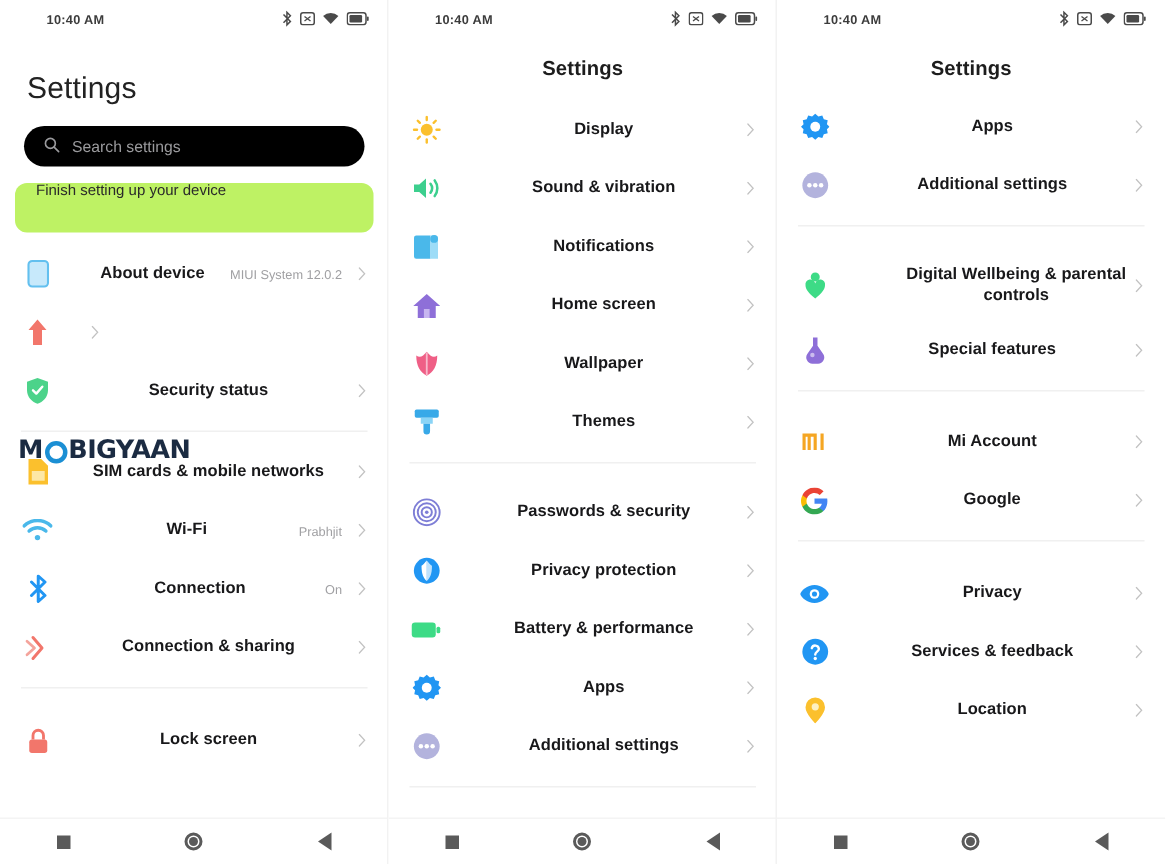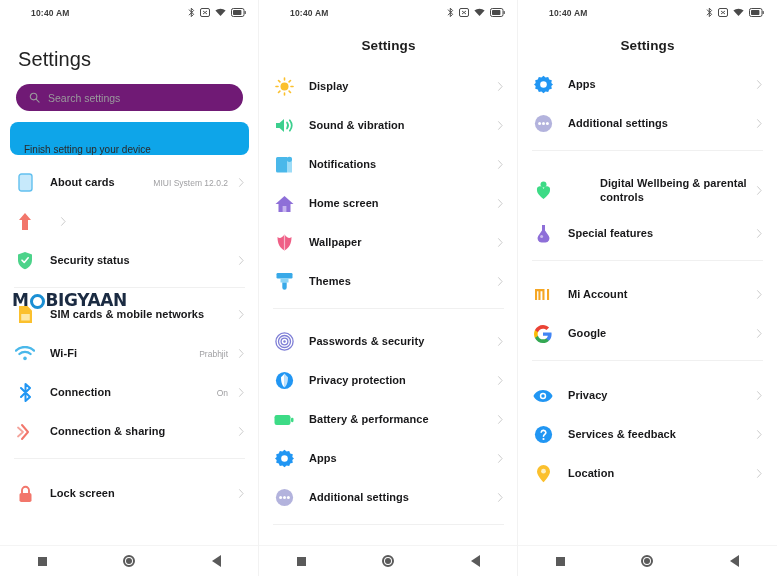--- a/index.html
+++ b/index.html
@@ -43,43 +43,44 @@
   }
   .center-title {
     text-align:center; font-size:13.5px; color:#1d1d1d;
     font-weight:700; padding-top:12px; letter-spacing:.1px;
   }
 
   
   .search {
     margin:13px 16px 0 16px;
     height:27px; border-radius:14px;
-    background:#701a75;
+    background:#000000;
     display:flex; align-items:center; gap:8px;
     padding:0 13px;
   }
   .search .ph { font-size:10.5px; color:#9a9a9d; }
 
   
   .banner {
     margin:11px 10px 0 10px;
     height:33px; border-radius:8px;
-    background:#0ea5e9;
-    display:flex; align-items:flex-end;
+    background:#bef264;
+    display:flex; align-items:flex-start;
     padding:0 12px 0 14px;
   }
   .banner .bl { font-size:10px; color:#2a2a2a; flex:1; }
 
   
   .list { padding:0 0 0 0; }
   .row {
     display:flex; align-items:center;
     height:39px;
     padding:0 13px 0 14px;
     position:relative;
+    text-align:center;
   }
   .row .ic {
     width:22px; min-width:22px; height:22px;
     display:flex; align-items:center; justify-content:center;
     margin-right:14px;
   }
   .row .ic svg { display:block; }
   .row .lbl {
     flex:1; font-size:11px; color:#18181a; font-weight:700;
     letter-spacing:.05px; line-height:1.25;
@@ -185,21 +186,21 @@
     <div class="gap"></div>
 
     <div class="list">
 
       <div class="row">
         <span class="ic">
             <svg width="15" height="19" viewBox="0 0 15 19">
               <rect x="1" y="1" width="13" height="17" rx="2.5" fill="#c7e9fb" stroke="#63c0ef" stroke-width="1.4"></rect>
             </svg>
           </span>
-        <span class="lbl">About cards</span>
+        <span class="lbl">About device</span>
         <span class="val">MIUI System 12.0.2</span>
         <svg class="chev" viewBox="0 0 9 14">
             <path d="M1.5 1 L7 7 L1.5 13" fill="none" stroke="#c2c2c2" stroke-width="1.3" stroke-linecap="round"></path>
           </svg>
       </div>
 
       <div class="row">
         <span class="ic">
             <svg width="14" height="19" viewBox="0 0 14 19">
               <path d="M7 1 L13 8 H10 V18 H4 V8 H1 Z" fill="#f2766b"></path>

